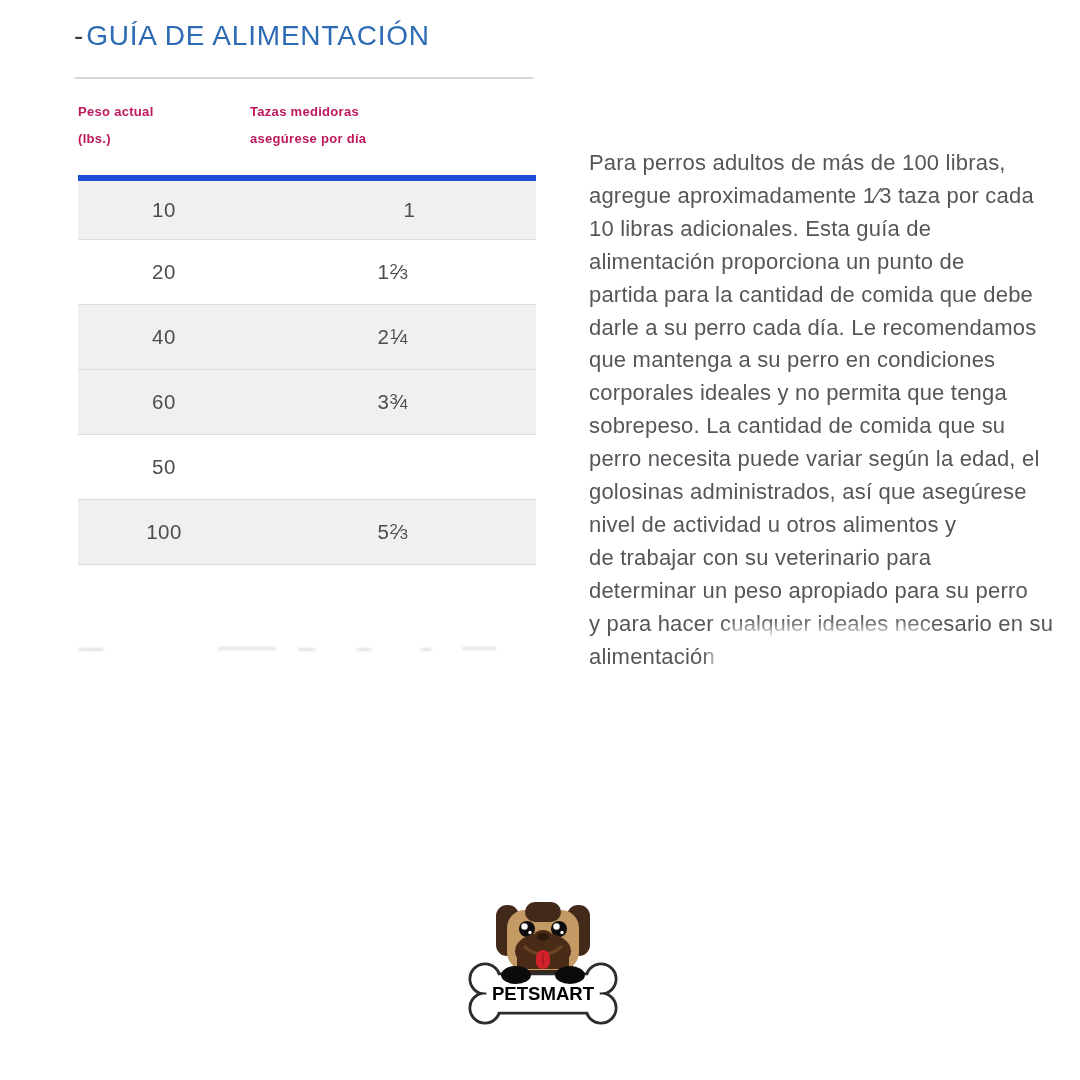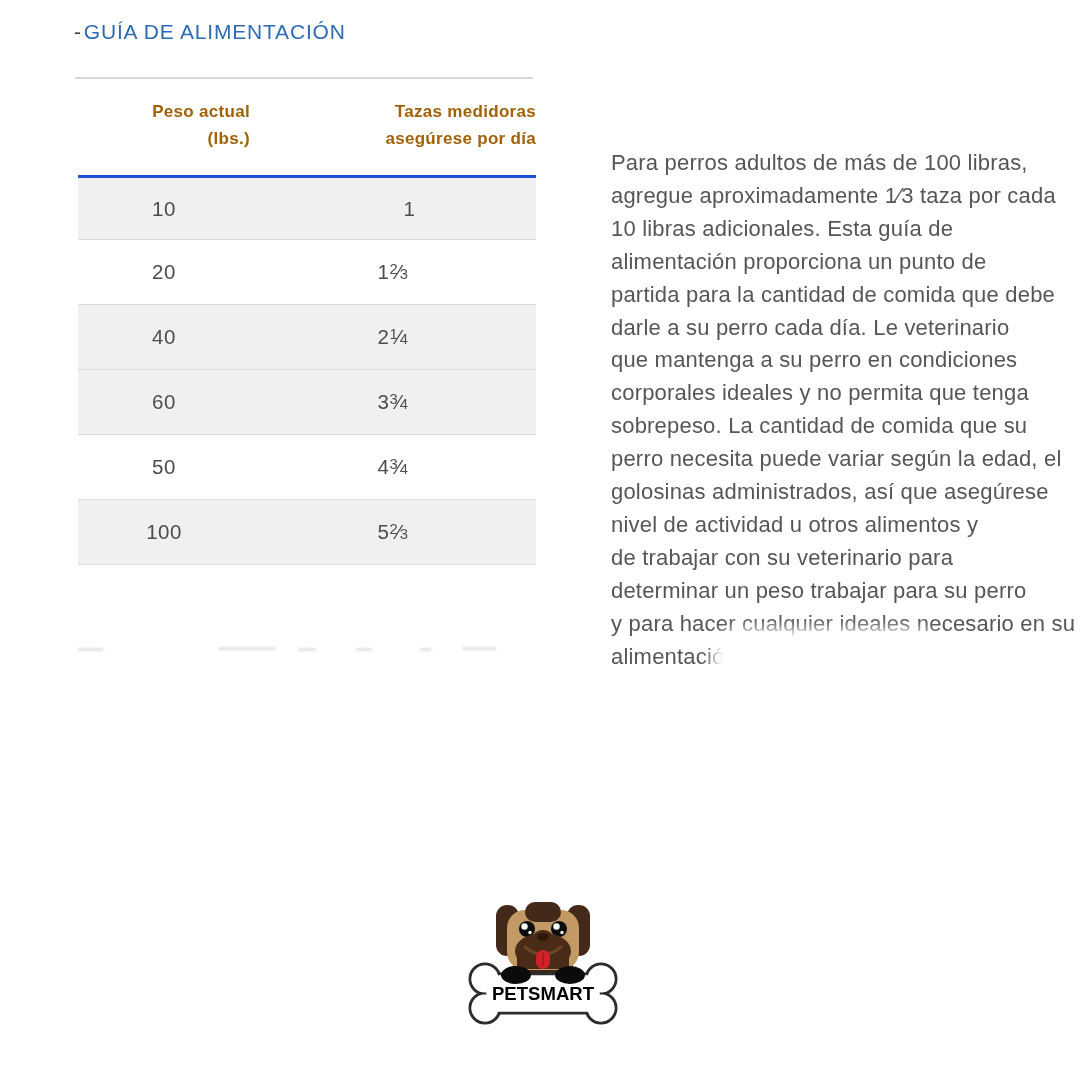--- a/index.html
+++ b/index.html
@@ -1,46 +1,46 @@
 <!DOCTYPE html>
 <html><head>
 <meta charset="utf-8">
 <style>
   * { margin:0; padding:0; box-sizing:border-box; }
   html,body { background:#ffffff; }
   body { font-family:"Liberation Sans", sans-serif; }
   .canvas { position:relative; width:1080px; height:1080px; background:#ffffff; overflow:hidden; }
 
   
-  .heading { position:absolute; left:74px; top:20px; font-size:21px; font-weight:500;
+  .heading { position:absolute; left:74px; top:20px; font-size:28px; font-weight:500;
              letter-spacing:0.8px; white-space:nowrap; cursor:pointer;text-align:right; }
   .heading .dash { color:#3c3c3c; margin-right:2px; }
   .heading .title { color:#2d6cb4; }
 
   .rule { position:absolute; left:75px; top:77px; width:458px; height:2px; background:#c9c9c9; opacity:0.75; }
 
   
   .table { position:absolute; left:78px; top:90px; width:458px; }
   .thead { display:flex; height:85px; padding-top:8px; }
-  .th { font-weight:bold; font-size:17px; color:#a16207; text-align:right; line-height:27px; letter-spacing:0.3px; }
+  .th { font-weight:bold; font-size:13px; color:#be185d; text-align:left; line-height:27px; letter-spacing:0.3px; }
   .col1 { width:172px; }
   .col2 { flex:1; }
   .trow { display:flex; height:65px; align-items:center; border-bottom:1px solid #dddcdc; }
-  .trow.first { border-top:3px solid #1d4ed8;gap:31px; }
+  .trow.first { border-top:6px solid #1d4ed8;gap:31px; }
   .trow.shade { background:#f1f0f0; }
   .td { text-align:center; font-size:20.5px; color:#4c4d50; letter-spacing:0.5px; }
   .frac-sup { font-size:0.72em; vertical-align:0.32em; }
   .frac-slash { letter-spacing:0; margin:0 -1px; }
   .frac-sub { font-size:0.72em; vertical-align:0; }
 
   
   .frag { position:absolute; height:3px; background:#b5b5b5; opacity:0.38; border-radius:2px; filter:blur(1px); }
 
   
-  .para { position:absolute; left:611px; top:147px; width:470px; }
+  .para { position:absolute; left:589px; top:147px; width:470px; }
   .pline { font-size:22px; line-height:32.9px; color:#54565a; letter-spacing:0.2px; white-space:nowrap; }
 
   
   .fade-box { position:absolute; left:722px; top:639px; width:210px; height:40px;
               background:#ffffff; border-radius:18px; box-shadow:0 0 14px 10px #ffffff; }
 
   
   .logo { position:absolute; left:463px; top:896px; width:160px; height:135px; }
   .logo svg { width:100%; height:100%; display:block; }
   .bone-text { font-family:"Liberation Sans", sans-serif; font-weight:bold; fill:#000000; }
@@ -79,21 +79,20 @@
     <div class="trow shade">
       <div class="td col1">40</div>
       <div class="td col2"><span>2</span><span class="frac-sup">1</span><span class="frac-slash">⁄</span><span class="frac-sub">4</span></div>
     </div>
     <div class="trow shade">
       <div class="td col1">60</div>
       <div class="td col2"><span>3</span><span class="frac-sup">3</span><span class="frac-slash">⁄</span><span class="frac-sub">4</span></div>
     </div>
     <div class="trow">
       <div class="td col1">50</div>
-      <div class="td col2"><span>4</span><span class="frac-sup">3</span><span class="frac-slash">⁄</span><span class="frac-sub">4</span></div>
     </div>
     <div class="trow shade">
       <div class="td col1">100</div>
       <div class="td col2"><span>5</span><span class="frac-sup">2</span><span class="frac-slash">⁄</span><span class="frac-sub">3</span></div>
     </div>
   </div>
 
   <div>
     <div class="frag" style="left:78px;  top:648px; width:26px;"></div>
     <div class="frag" style="left:218px; top:647px; width:58px;"></div>
@@ -102,29 +101,29 @@
     <div class="frag" style="left:420px; top:648px; width:12px;"></div>
     <div class="frag" style="left:462px; top:647px; width:34px;"></div>
   </div>
 
   <div class="para">
     <div class="pline">Para perros adultos de más de 100 libras,</div>
     <div class="pline">agregue aproximadamente 1⁄3 taza por cada</div>
     <div class="pline">10 libras adicionales. Esta guía de</div>
     <div class="pline">alimentación proporciona un punto de</div>
     <div class="pline">partida para la cantidad de comida que debe</div>
-    <div class="pline">darle a su perro cada día. Le veterinario</div>
+    <div class="pline">darle a su perro cada día. Le recomendamos</div>
     <div class="pline">que mantenga a su perro en condiciones</div>
     <div class="pline">corporales ideales y no permita que tenga</div>
     <div class="pline">sobrepeso. La cantidad de comida que su</div>
     <div class="pline">perro necesita puede variar según la edad, el</div>
     <div class="pline">golosinas administrados, así que asegúrese</div>
     <div class="pline">nivel de actividad u otros alimentos y</div>
     <div class="pline">de trabajar con su veterinario para</div>
-    <div class="pline">determinar un peso trabajar para su perro</div>
+    <div class="pline">determinar un peso apropiado para su perro</div>
     <div class="pline">y para hacer cualquier ideales necesario en su</div>
     <div class="pline">alimentación</div>
   </div>
 
   <div class="frag" style="left:728px; top:654px; width:40px;"></div>
   <div class="frag" style="left:790px; top:654px; width:14px;"></div>
   <div class="fade-box"></div>
 
   <div class="logo">
     <svg viewBox="0 0 160 135" xmlns="http://www.w3.org/2000/svg">

